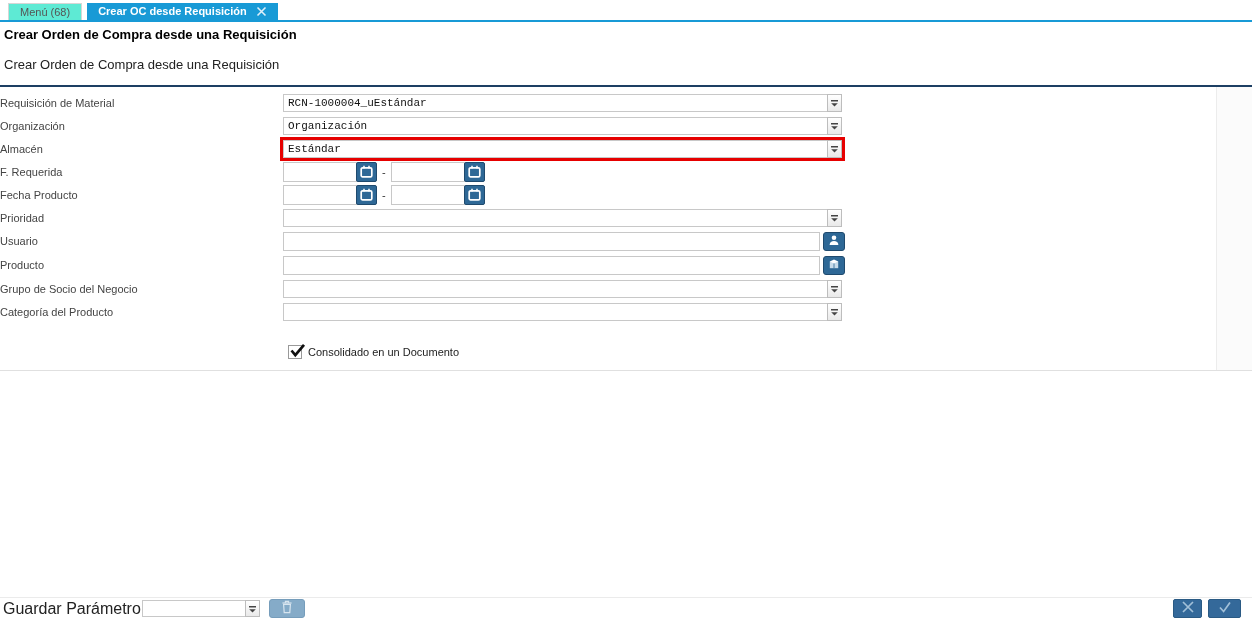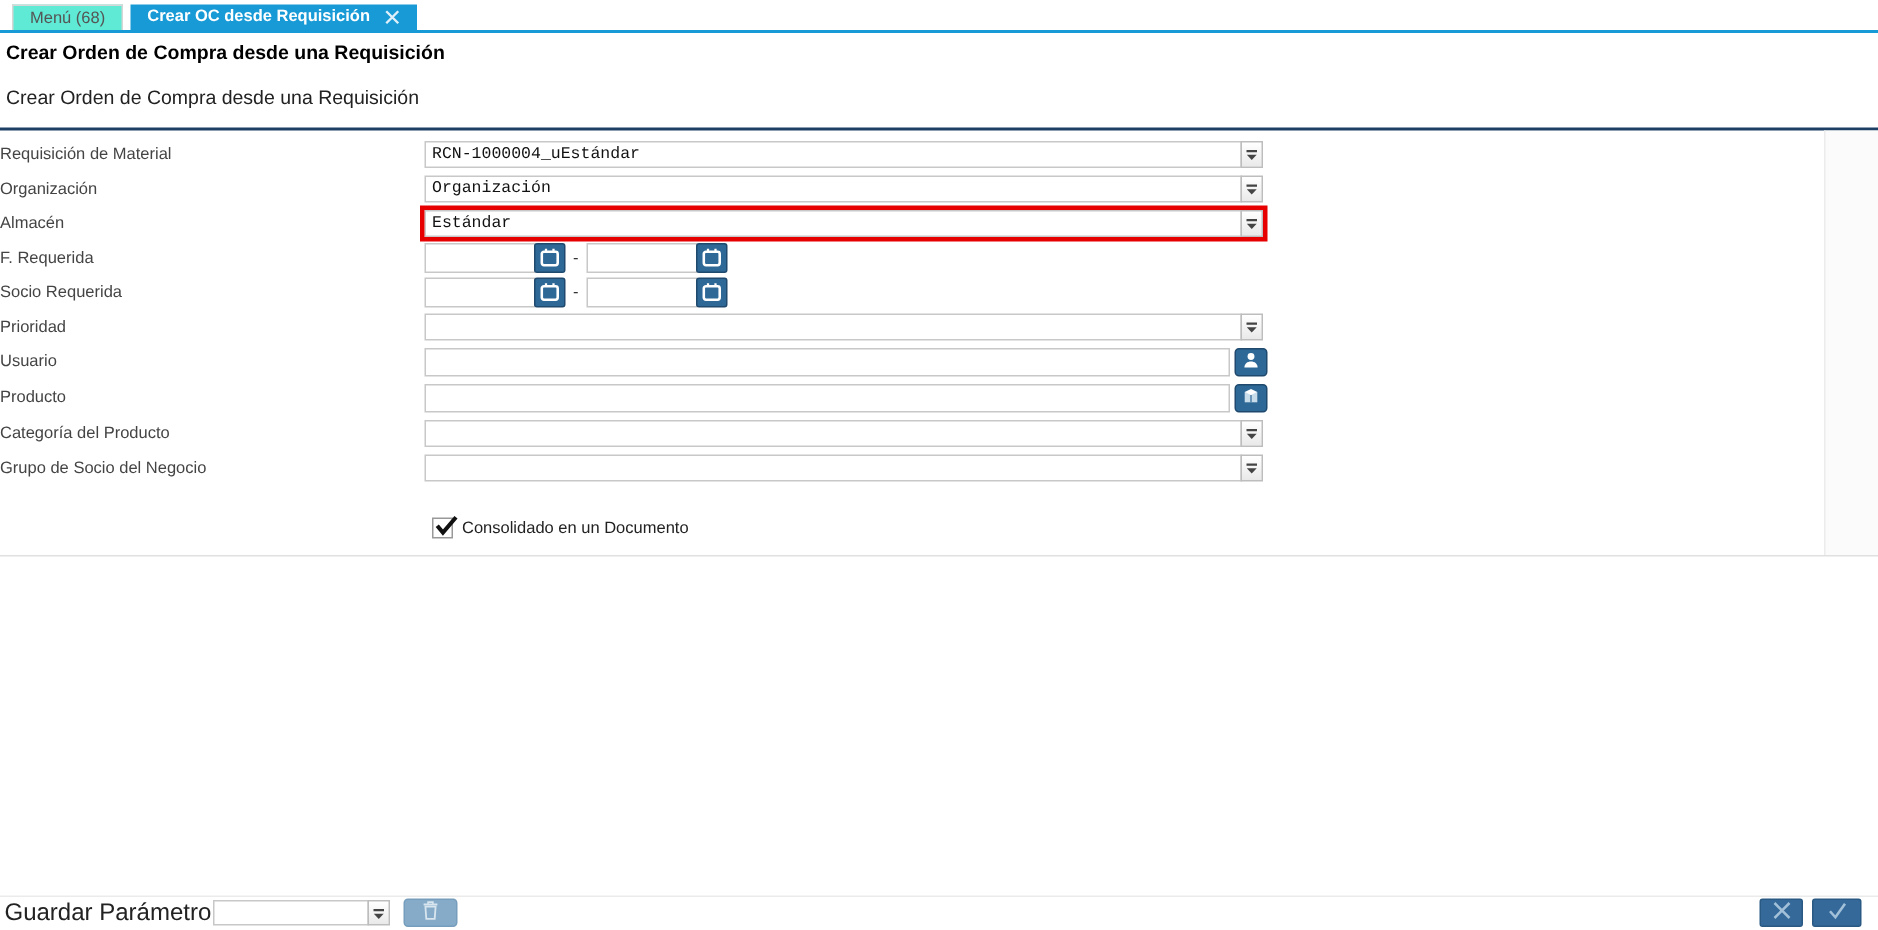--- a/index.html
+++ b/index.html
@@ -211,21 +211,21 @@
         <svg width="13" height="13" viewBox="0 0 13 13">
             <rect x="1.2" y="2.8" width="10.6" height="9" rx="1.4" fill="none" stroke="#fff" stroke-width="1.7"></rect>
             <line x1="4" y1="0.8" x2="4" y2="3.4" stroke="#fff" stroke-width="1.5"></line>
             <line x1="9" y1="0.8" x2="9" y2="3.4" stroke="#fff" stroke-width="1.5"></line>
           </svg>
       </button>
     </div>
   </div>
 
   <div class="row">
-    <label class="lbl">Socio Requerida</label>
+    <label class="lbl">Fecha Producto</label>
     <div class="dgroup">
       <input class="di" value="" style="">
       <button class="calbtn">
         <svg width="13" height="13" viewBox="0 0 13 13">
             <rect x="1.2" y="2.8" width="10.6" height="9" rx="1.4" fill="none" stroke="#fff" stroke-width="1.7"></rect>
             <line x1="4" y1="0.8" x2="4" y2="3.4" stroke="#fff" stroke-width="1.5"></line>
             <line x1="9" y1="0.8" x2="9" y2="3.4" stroke="#fff" stroke-width="1.5"></line>
           </svg>
       </button>
     </div>
@@ -276,34 +276,34 @@
         <svg width="12" height="12" viewBox="0 0 12 12">
             <rect x="1.8" y="3.4" width="8.4" height="6.8" fill="#c9dcea"></rect>
             <path d="M1.8 3.4L6 1.4l4.2 2L6 5.4z" fill="#fff"></path>
             <line x1="6" y1="5.4" x2="6" y2="10.2" stroke="#2e6896" stroke-width="0.8"></line>
           </svg>
       </span>
     </button>
   </div>
 
   <div class="row">
+    <label class="lbl">Grupo de Socio del Negocio</label>
+    <div class="combo">
+      <input class="ci" value="" style="">
+      <button class="cbtn">
+        <svg width="9" height="8" viewBox="0 0 9 8">
+            <rect x="1" y="1" width="7" height="1.5" fill="#444"></rect>
+            <path d="M1.2 4.2h6.6L4.5 7.6z" fill="#444"></path>
+          </svg>
+      </button>
+    </div>
+  </div>
+
+  <div class="row">
     <label class="lbl">Categoría del Producto</label>
-    <div class="combo">
-      <input class="ci" value="" style="">
-      <button class="cbtn">
-        <svg width="9" height="8" viewBox="0 0 9 8">
-            <rect x="1" y="1" width="7" height="1.5" fill="#444"></rect>
-            <path d="M1.2 4.2h6.6L4.5 7.6z" fill="#444"></path>
-          </svg>
-      </button>
-    </div>
-  </div>
-
-  <div class="row">
-    <label class="lbl">Grupo de Socio del Negocio</label>
     <div class="combo">
       <input class="ci" value="" style="">
       <button class="cbtn">
         <svg width="9" height="8" viewBox="0 0 9 8">
             <rect x="1" y="1" width="7" height="1.5" fill="#444"></rect>
             <path d="M1.2 4.2h6.6L4.5 7.6z" fill="#444"></path>
           </svg>
       </button>
     </div>
   </div>

